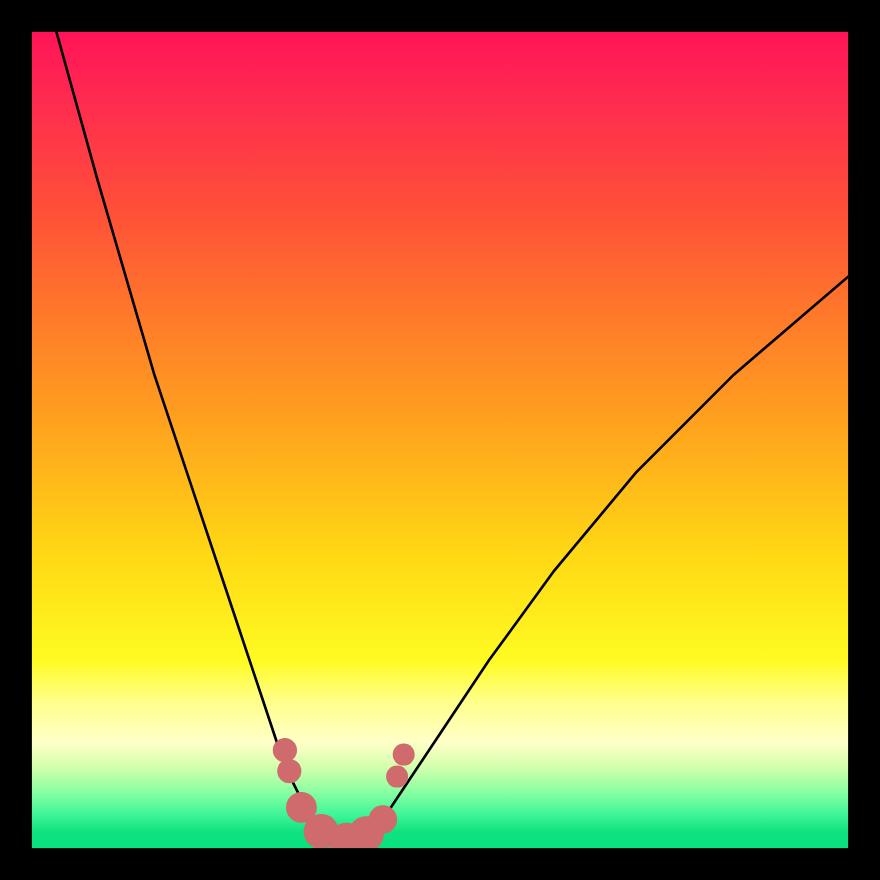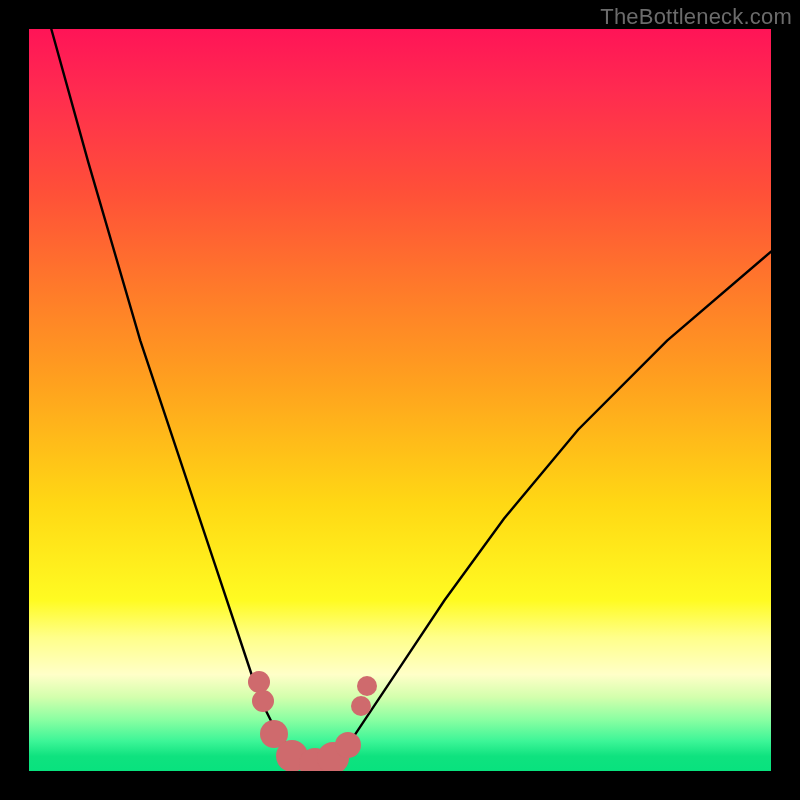--- a/index.html
+++ b/index.html
@@ -61,21 +61,20 @@
   .dot {
     position: absolute;
     border-radius: 50%;
     background: #cf6a6d;
   }
 </style>
 </head>
 <body>
 
 <div class="frame">
-  <div class="watermark">TheBottleneck.com</div>
   <div class="plot">
     <svg class="curve" width="742" height="742" viewBox="0 0 742 742">
       <path id="curve-left" fill="none" stroke="#000" stroke-width="2.4" stroke-linecap="round" d="M22.3 0.0 L59.4 133.6 L111.3 311.6 L148.4 422.9 L185.5 534.2 L207.8 601.0 L222.6 645.5 L233.7 675.2 L244.9 697.5 L259.7 719.7 L270.8 730.9 L282.0 738.3"></path>
       <path id="curve-right" fill="none" stroke="#000" stroke-width="2.4" stroke-linecap="round" d="M282.0 738.3 L296.8 734.6 L311.6 723.5 L326.5 704.9 L341.3 682.6 L371.0 638.1 L415.5 571.3 L474.9 489.7 L549.1 400.7 L638.1 311.6 L742.0 222.6"></path>
     </svg>
     <div id="dots-layer">
         <div class="dot" style="left: 219.02px; top: 641.96px; width: 22px; height: 22px;"></div>
         <div class="dot" style="left: 222.73px; top: 660.51px; width: 22px; height: 22px;"></div>
         <div class="dot" style="left: 230.86px; top: 690.9px; width: 28px; height: 28px;"></div>
         <div class="dot" style="left: 247.41px; top: 711.16px; width: 32px; height: 32px;"></div>

